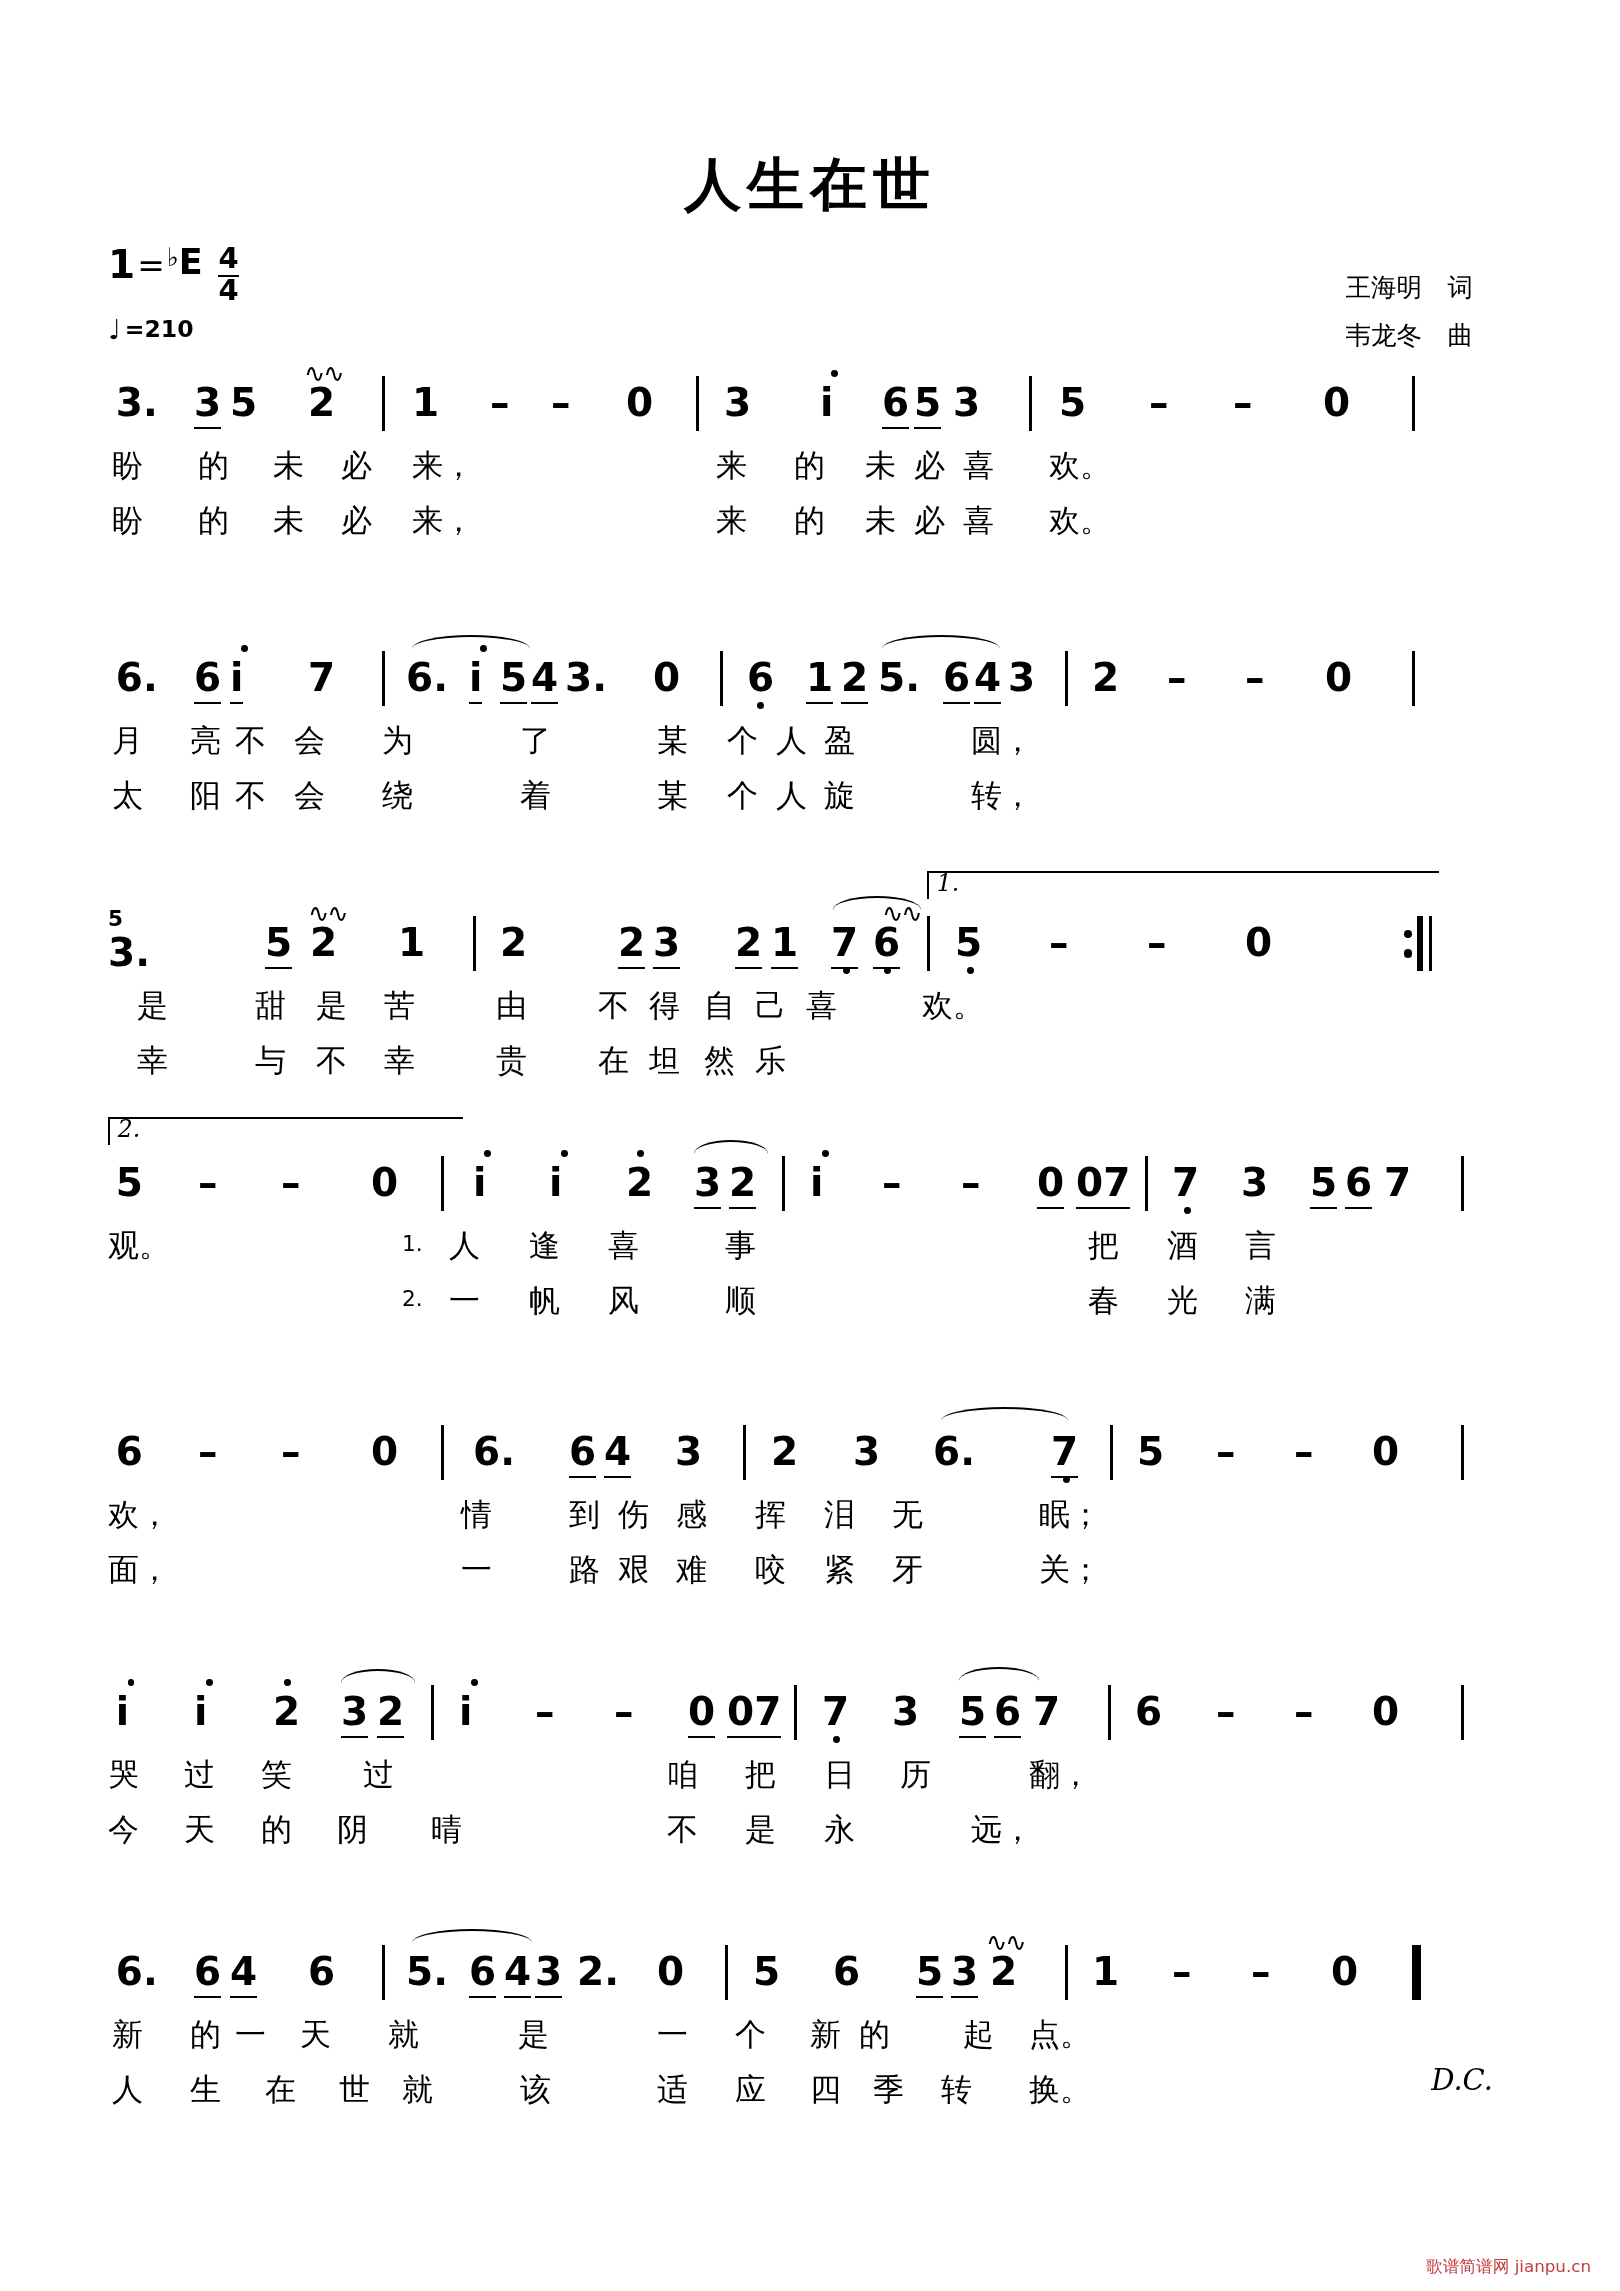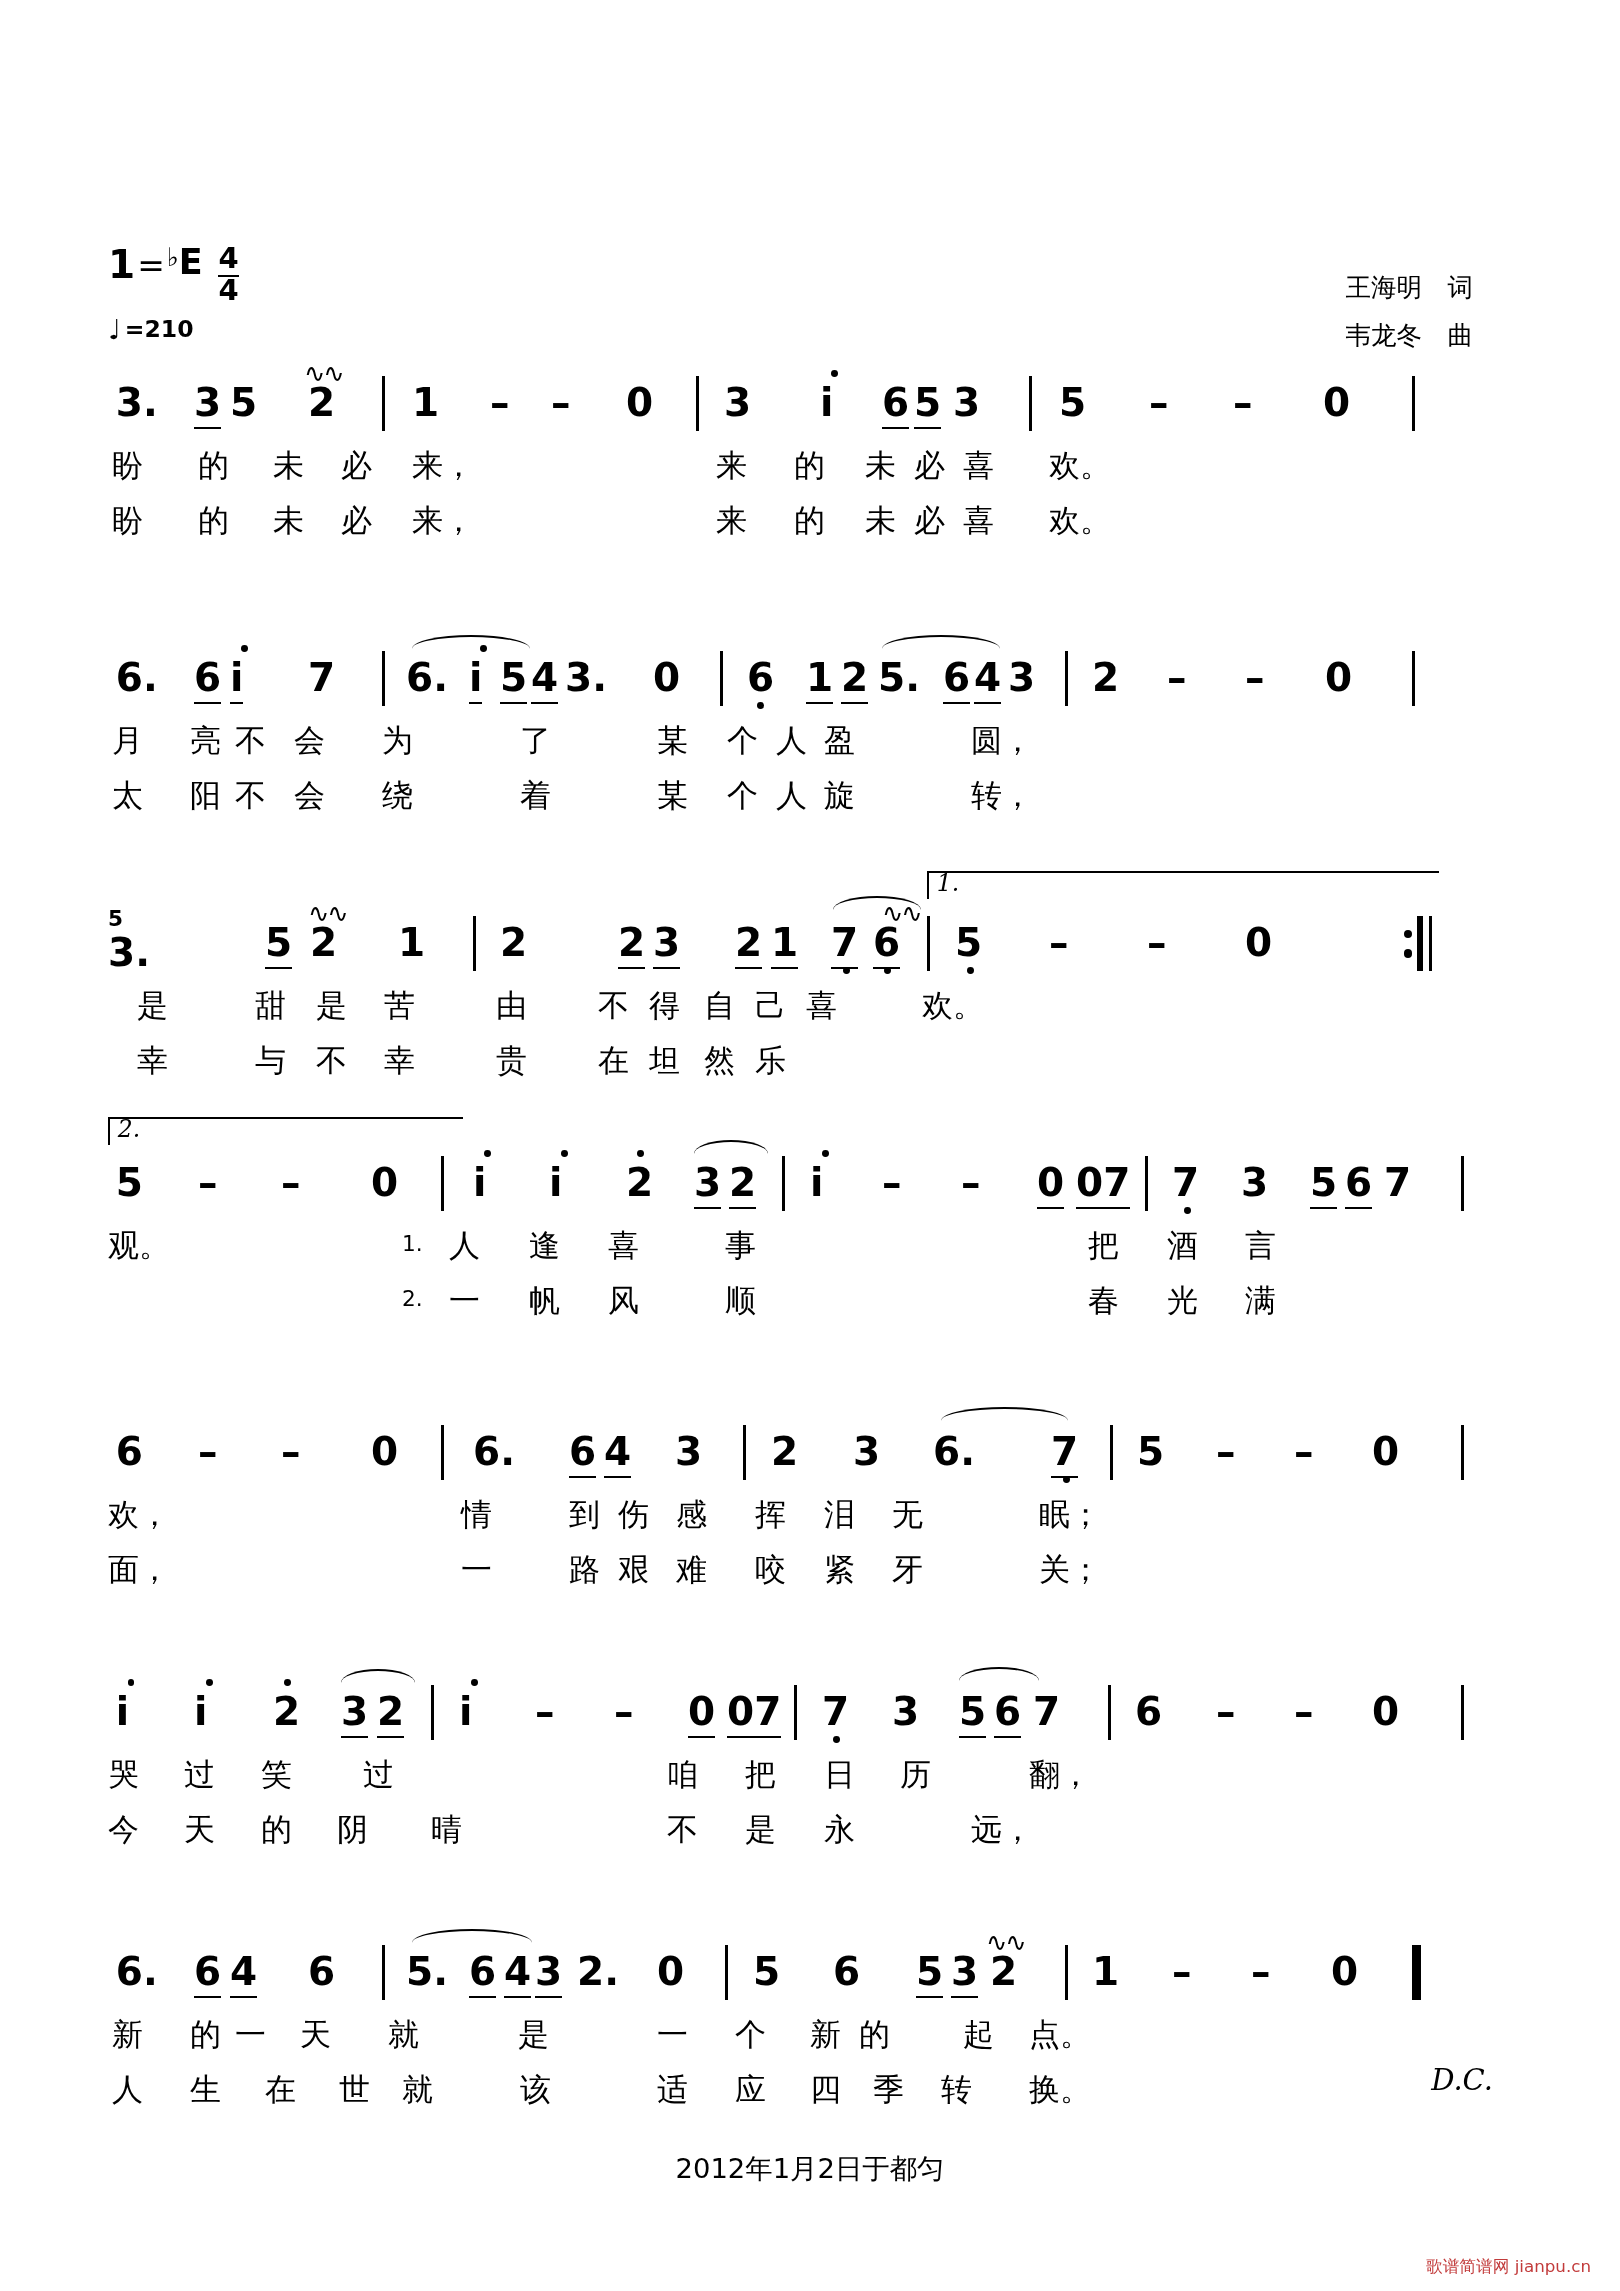--- a/index.html
+++ b/index.html
@@ -54,20 +54,21 @@
 
   .footer{position:absolute;left:0;top:2151px;width:1620px;text-align:center;font-family:"DejaVu Sans", sans-serif;font-size:27.4px;}
   .dc{position:absolute;right:127px;top:2063px;font-family:"DejaVu Serif", serif;font-style:italic;font-size:29px;}
   .watermark{position:absolute;right:29px;bottom:13.7px;font-family:"DejaVu Sans", sans-serif;font-size:16.7px;color:#c23b3b;}
 </style>
 </head>
 <body>
 
 <div class="page">
 
+  <div class="title">人生在世</div>
 
   <div class="keyblock">
     <div class="keyline">
       <span class="keynum">1</span>
       <span class="keyeq">=</span>
       <span class="flat">♭</span>
       <span class="keyname">E</span>
       <span class="meter">
         <span class="top">4</span>
         <span style="display:block;border-top:2.9px solid #000;">4</span>
@@ -479,17 +480,16 @@
       <div class="ly" style="left:549px;">适</div>
       <div class="ly" style="left:627px;">应</div>
       <div class="ly" style="left:702px;">四</div>
       <div class="ly" style="left:765px;">季</div>
       <div class="ly" style="left:833px;">转</div>
       <div class="ly" style="left:921px;">换。</div>
     </div>
   </div>
 
   <div class="dc">D.C.</div>
-  <div class="footer">2012年1月2日于都匀</div>
   <div class="watermark">歌谱简谱网 jianpu.cn</div>
 
 </div>
 
 
 </body></html>

